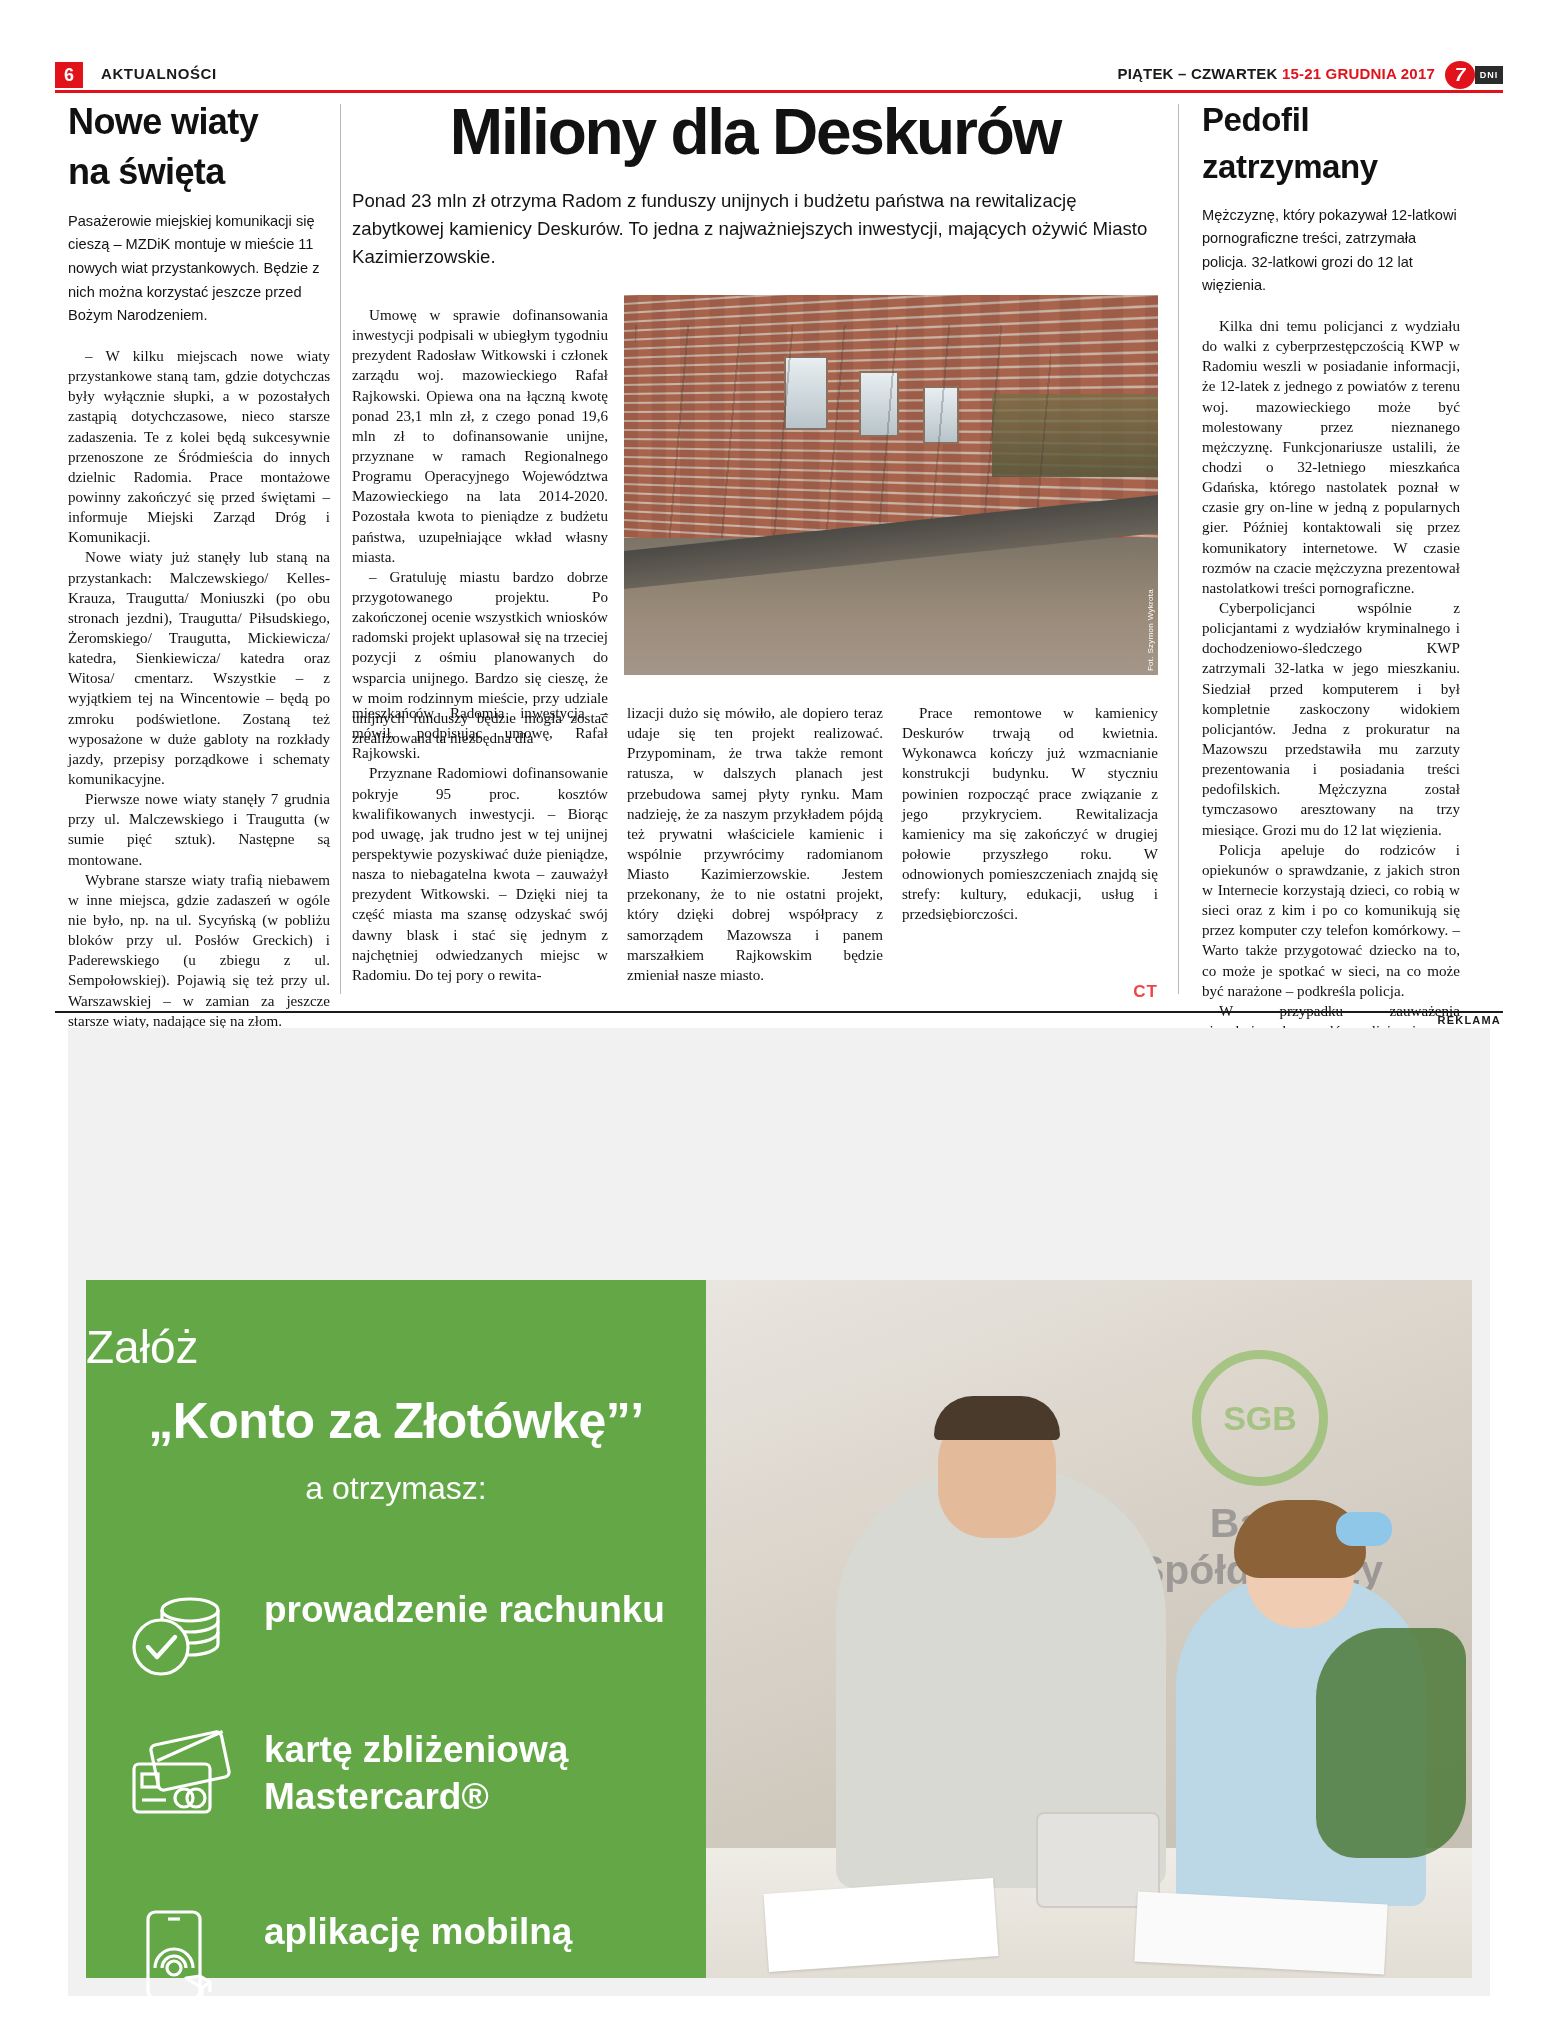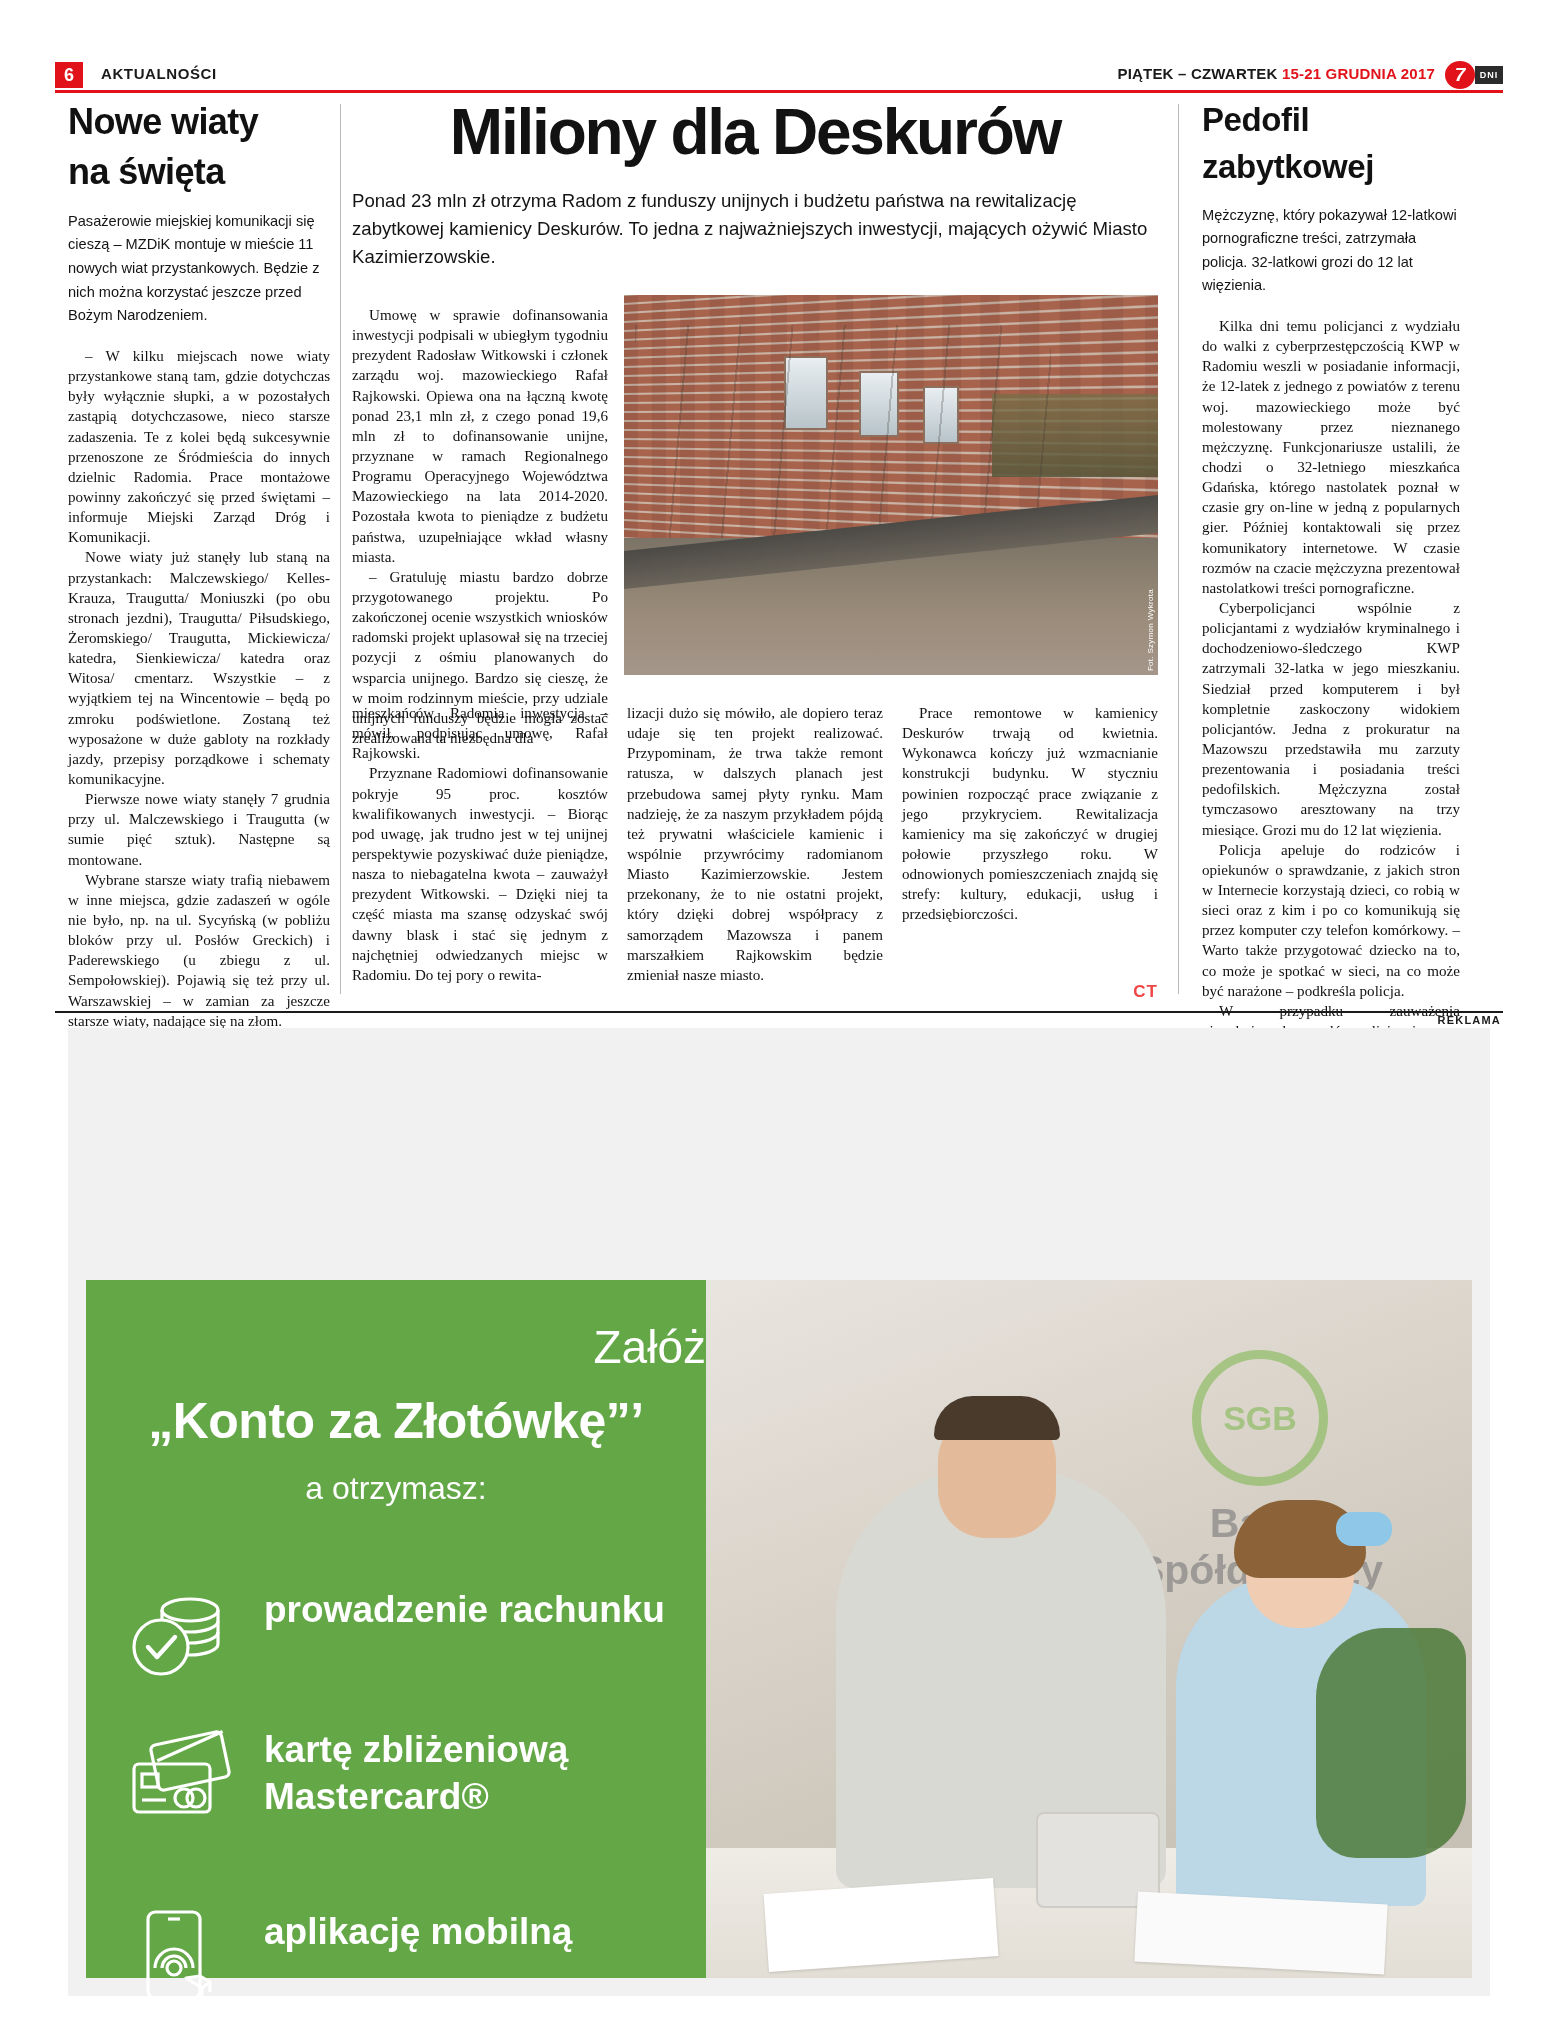--- a/index.html
+++ b/index.html
@@ -79,21 +79,21 @@
       font-weight:bold;font-size:11px;letter-spacing:1.2px;color:#1a1a1a;}
 
   
   .ad{position:absolute;left:68px;top:1028px;width:1422px;height:968px;background:#f1f1f1;}
   .ad-title{position:absolute;left:0;top:32px;width:100%;text-align:center;
       font-family:"Liberation Sans",sans-serif;font-weight:bold;color:#4c9f38;
       font-size:58px;line-height:1.22;letter-spacing:-1px;}
   .ad-title .t2{display:block;}
   .ad-green{position:absolute;left:18px;top:252px;width:1386px;height:698px;background:#63a747;}
   .ad-left{position:absolute;left:0;top:0;width:620px;height:100%;}
-  .ad-h1{position:absolute;left:0;top:40px;width:100%;text-align:right;color:#fff;
+  .ad-h1{position:absolute;left:0;top:40px;width:100%;text-align:left;color:#fff;
       font-family:"Liberation Sans",sans-serif;font-size:46px;font-weight:normal;}
   .ad-h2{position:absolute;left:0;top:112px;width:100%;text-align:center;color:#fff;
       font-family:"Liberation Sans",sans-serif;font-size:50px;font-weight:bold;letter-spacing:-.5px;}
   .ad-h3{position:absolute;left:0;top:190px;width:100%;text-align:center;color:#fff;
       font-family:"Liberation Sans",sans-serif;font-size:32px;font-weight:normal;}
   .ad-items{position:absolute;left:30px;top:300px;width:590px;}
   .ad-item{position:relative;min-height:118px;margin-bottom:22px;}
   .ad-ico{position:absolute;left:8px;top:4px;width:112px;height:100px;}
   .ad-txt{position:absolute;left:148px;top:6px;width:440px;color:#fff;
       font-family:"Liberation Sans",sans-serif;font-weight:bold;font-size:37px;line-height:1.28;}
@@ -187,21 +187,21 @@
     <div class="mcB body-serif" style="left:550px;width:256px;">
       <p>Prace remontowe w kamienicy Deskurów trwają od kwietnia. Wykonawca kończy już wzmacnianie konstrukcji budynku. W styczniu powinien rozpocząć prace związanie z jego przykryciem. Rewitalizacja kamienicy ma się zakończyć w drugiej połowie przyszłego roku. W odnowionych pomieszczeniach znajdą się strefy: kultury, edukacji, usług i przedsiębiorczości.</p>
       <div class="sig" style="margin-top:56px;">CT</div>
     </div>
   </div>
 </div>
 
 <div class="colR">
   <div class="head-sans hl">
     <span>Pedofil</span>
-    <span class="l2">zabytkowej</span>
+    <span class="l2">zatrzymany</span>
   </div>
   <div class="lead-sans">Mężczyznę, który pokazywał 12-latkowi pornograficzne treści, zatrzymała policja. 32-latkowi grozi do 12 lat więzienia.</div>
   <div class="body-serif" style="margin-top:18px;">
     <p>Kilka dni temu policjanci z wydziału do walki z cyberprzestępczością KWP w Radomiu weszli w posiadanie informacji, że 12-latek z jednego z powiatów z terenu woj. mazowieckiego może być molestowany przez nieznanego mężczyznę. Funkcjonariusze ustalili, że chodzi o 32-letniego mieszkańca Gdańska, którego nastolatek poznał w czasie gry on-line w jedną z popularnych gier. Później kontaktowali się przez komunikatory internetowe. W czasie rozmów na czacie mężczyzna prezentował nastolatkowi treści pornograficzne.</p>
     <p>Cyberpolicjanci wspólnie z policjantami z wydziałów kryminalnego i dochodzeniowo-śledczego KWP zatrzymali 32-latka w jego mieszkaniu. Siedział przed komputerem i był kompletnie zaskoczony widokiem policjantów. Jedna z prokuratur na Mazowszu przedstawiła mu zarzuty prezentowania i posiadania treści pedofilskich. Mężczyzna został tymczasowo aresztowany na trzy miesiące. Grozi mu do 12 lat więzienia.</p>
     <p>Policja apeluje do rodziców i opiekunów o sprawdzanie, z jakich stron w Internecie korzystają dzieci, co robią w sieci oraz z kim i po co komunikują się przez komputer czy telefon komórkowy. – Warto także przygotować dziecko na to, co może je spotkać w sieci, na co może być narażone – podkreśla policja.</p>
     <p>W przypadku zauważenia niepokojących sygnałów policjanci proszą o natychmiastowy kontakt osobisty lub telefoniczny z najbliższą jednostką policji.</p>
   </div>
   <div class="sig" style="margin-top:12px;">CT</div>
 </div>

